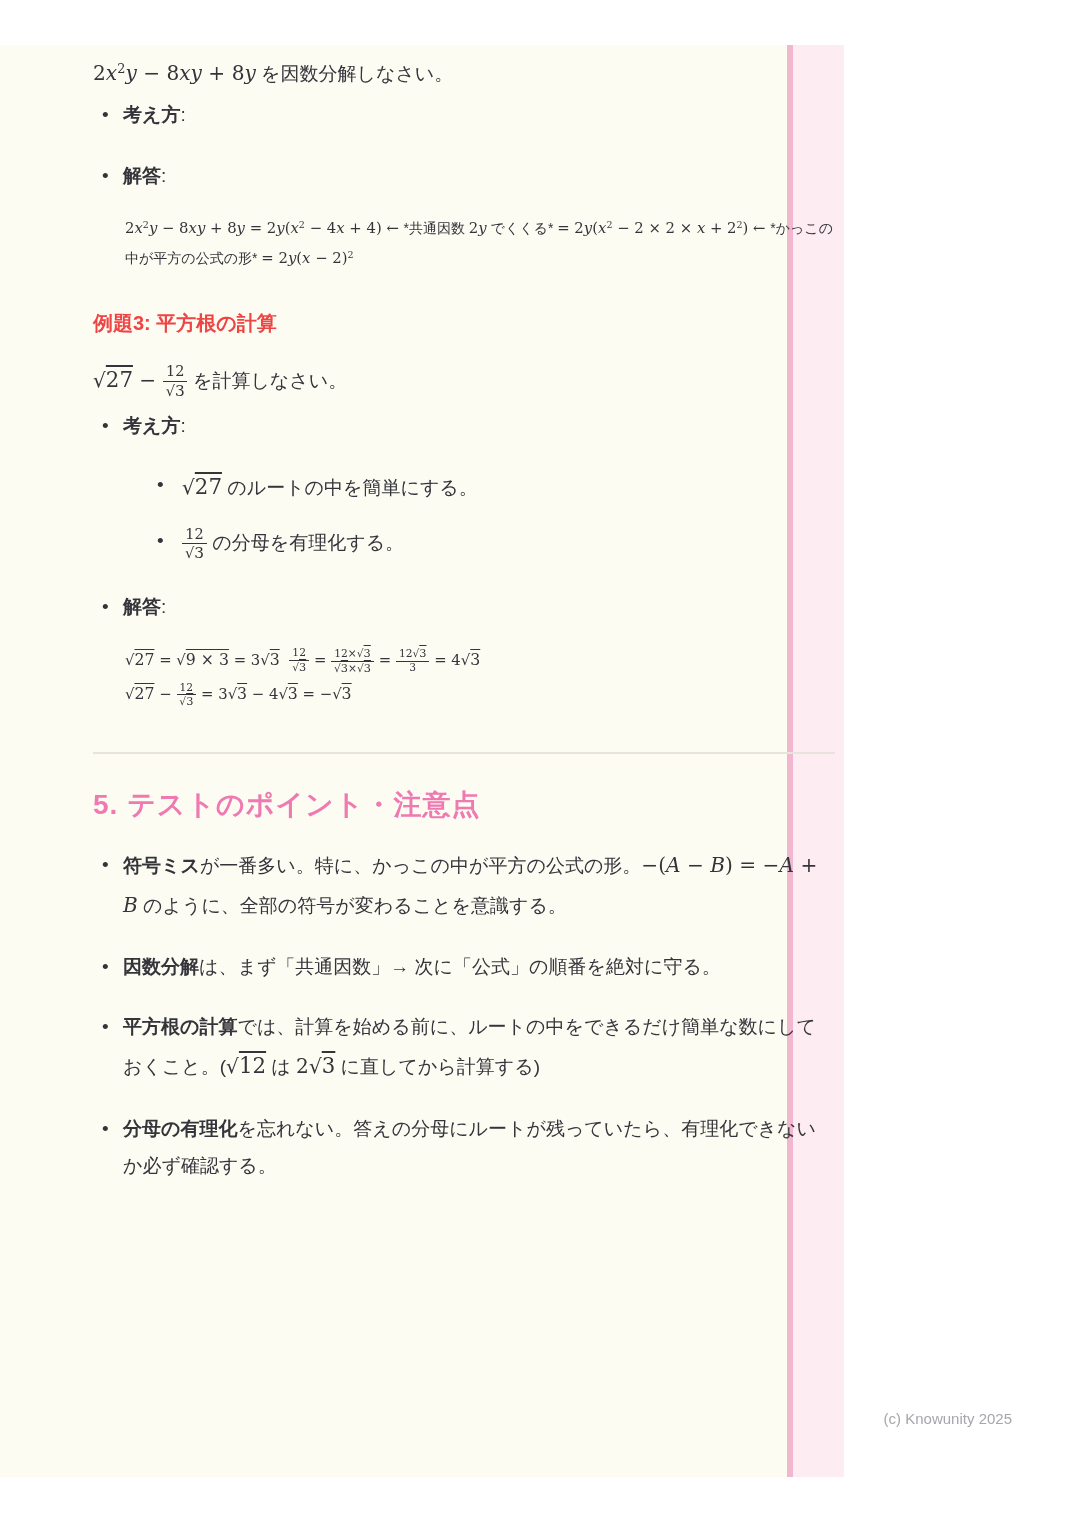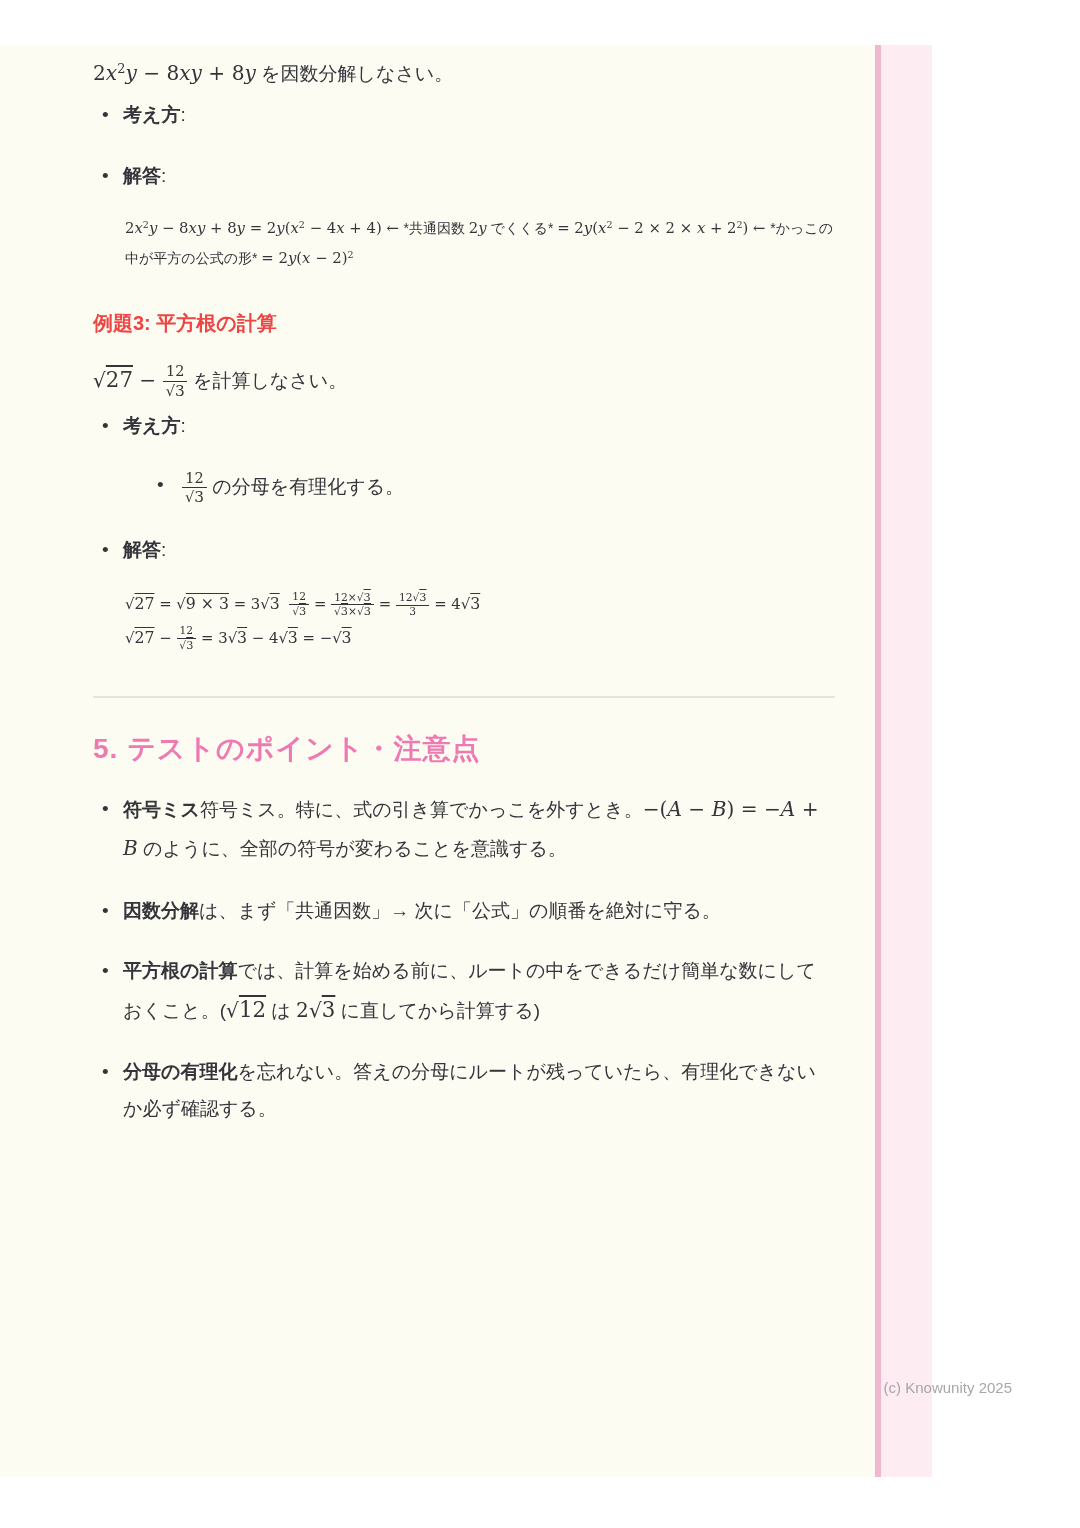--- a/index.html
+++ b/index.html
@@ -3,21 +3,21 @@
 <meta charset="utf-8">
 <style>
   html,body{margin:0;padding:0;}
   body{
     width:1080px;height:1528px;position:relative;overflow:hidden;
     background:#ffffff;
     font-family:"Liberation Sans",sans-serif;
     color:#34343b;
   }
   .doc-page{
-    position:absolute;left:0;top:45px;width:932px;height:1432px;
+    position:absolute;left:0;top:45px;width:844px;height:1432px;
     background:#fdfcf3;
   }
   .pink-stripe{
     position:absolute;top:0;right:0;width:57px;height:100%;
     background:#fdecf2;border-left:6px solid #f0b7cf;box-sizing:border-box;
   }
   .content{
     position:absolute;left:93px;top:12px;width:742px;
   }
   
@@ -45,21 +45,21 @@
   .lv2 > li{position:relative;padding-left:26px;font-size:19px;line-height:1.55;margin-bottom:23px;}
   .lv2 > li::before{content:"•";position:absolute;left:1px;top:0;}
   .answer-body{margin:21px 0 0 2px;font-size:14px;line-height:2.05;}
   .math-line{margin:0 0 2px 0;}
   .connector{margin:2px 0 26px 0;}
   .example-heading{font-size:20px;font-weight:bold;color:#ef4444;margin:36px 0 26px 0;}
   .divider{border:none;border-top:2px solid #e6e4dd;margin:42px 0 0 0;}
   .pink-heading{color:#ee7ab1;font-size:28px;font-weight:bold;margin:32px 0 22px 0;letter-spacing:1px;}
   .points > li{line-height:1.95;margin-bottom:23px;}
   .watermark{
-    position:absolute;top:1379px;right:68px;z-index:5;
+    position:absolute;top:1410px;right:68px;z-index:5;
     font-size:15px;color:#a6a6ac;
   }
 </style>
 </head>
 <body>
 
 <main class="doc-page">
   <div class="pink-stripe"></div>
 
   <section class="content">
@@ -80,20 +80,21 @@
 
     <p class="statement"><span class="sqrt"><span class="rad">√</span><span class="rdc"><span class="seg-m">27</span></span></span><span class="seg-m"> − </span><span class="frac">
           <span class="num"><span class="seg-m">12</span></span>
           <span class="den"><span class="sqrt"><span class="rad">√</span><span class="rdc"><span class="seg-m">3</span></span></span></span>
         </span><span class="seg-txt"> を計算しなさい。</span></p>
 
     <ul class="lv1">
       <li>
         <span class="li-label"><span class="seg-b">考え方</span><span class="seg-txt">:</span></span>
         <ul class="lv2">
+          <li><span class="sqrt"><span class="rad">√</span><span class="rdc"><span class="seg-m">27</span></span></span><span class="seg-txt"> のルートの中を簡単にする。</span></li>
           <li><span class="frac">
                 <span class="num"><span class="seg-m">12</span></span>
                 <span class="den"><span class="sqrt"><span class="rad">√</span><span class="rdc"><span class="seg-m">3</span></span></span></span>
               </span><span class="seg-txt"> の分母を有理化する。</span></li>
         </ul>
       </li>
       <li>
         <span class="li-label"><span class="seg-b">解答</span><span class="seg-txt">:</span></span>
         <div class="answer-body">
           <div class="math-line"><span class="sqrt"><span class="rad">√</span><span class="rdc"><span class="seg-m">27</span></span></span><span class="seg-m"> = </span><span class="sqrt"><span class="rad">√</span><span class="rdc"><span class="seg-m">9 × 3</span></span></span><span class="seg-m"> = 3</span><span class="sqrt"><span class="rad">√</span><span class="rdc"><span class="seg-m">3</span></span></span><span class="seg-m">&nbsp;&nbsp;</span><span class="frac">
@@ -112,21 +113,21 @@
               </span><span class="seg-m"> = 3</span><span class="sqrt"><span class="rad">√</span><span class="rdc"><span class="seg-m">3</span></span></span><span class="seg-m"> − 4</span><span class="sqrt"><span class="rad">√</span><span class="rdc"><span class="seg-m">3</span></span></span><span class="seg-m"> = −</span><span class="sqrt"><span class="rad">√</span><span class="rdc"><span class="seg-m">3</span></span></span></div>
         </div>
       </li>
     </ul>
 
     <hr class="divider">
 
     <h2 class="pink-heading">5. テストのポイント・注意点</h2>
 
     <ul class="lv1 points">
-      <li><span class="seg-b">符号ミス</span><span class="seg-txt">符号ミス。特に、式の引き算でかっこを外すとき。</span><span class="seg-m">−(</span><span class="seg-mi">A</span><span class="seg-m"> − </span><span class="seg-mi">B</span><span class="seg-m">) = −</span><span class="seg-mi">A</span><span class="seg-m"> + </span><span class="seg-mi">B</span><span class="seg-txt"> のように、全部の符号が変わることを意識する。</span></li>
+      <li><span class="seg-b">符号ミス</span><span class="seg-txt">が一番多い。特に、かっこの中が平方の公式の形。</span><span class="seg-m">−(</span><span class="seg-mi">A</span><span class="seg-m"> − </span><span class="seg-mi">B</span><span class="seg-m">) = −</span><span class="seg-mi">A</span><span class="seg-m"> + </span><span class="seg-mi">B</span><span class="seg-txt"> のように、全部の符号が変わることを意識する。</span></li>
       <li><span class="seg-b">因数分解</span><span class="seg-txt">は、まず「共通因数」→ 次に「公式」の順番を絶対に守る。</span></li>
       <li><span class="seg-b">平方根の計算</span><span class="seg-txt">では、計算を始める前に、ルートの中をできるだけ簡単な数にしておくこと。(</span><span class="sqrt"><span class="rad">√</span><span class="rdc"><span class="seg-m">12</span></span></span><span class="seg-txt"> は </span><span class="seg-m">2</span><span class="sqrt"><span class="rad">√</span><span class="rdc"><span class="seg-m">3</span></span></span><span class="seg-txt"> に直してから計算する)</span></li>
       <li><span class="seg-b">分母の有理化</span><span class="seg-txt">を忘れない。答えの分母にルートが残っていたら、有理化できないか必ず確認する。</span></li>
 
     </ul>
 
   </section>
 </main>
 
 <div class="watermark">(c) Knowunity 2025</div>

